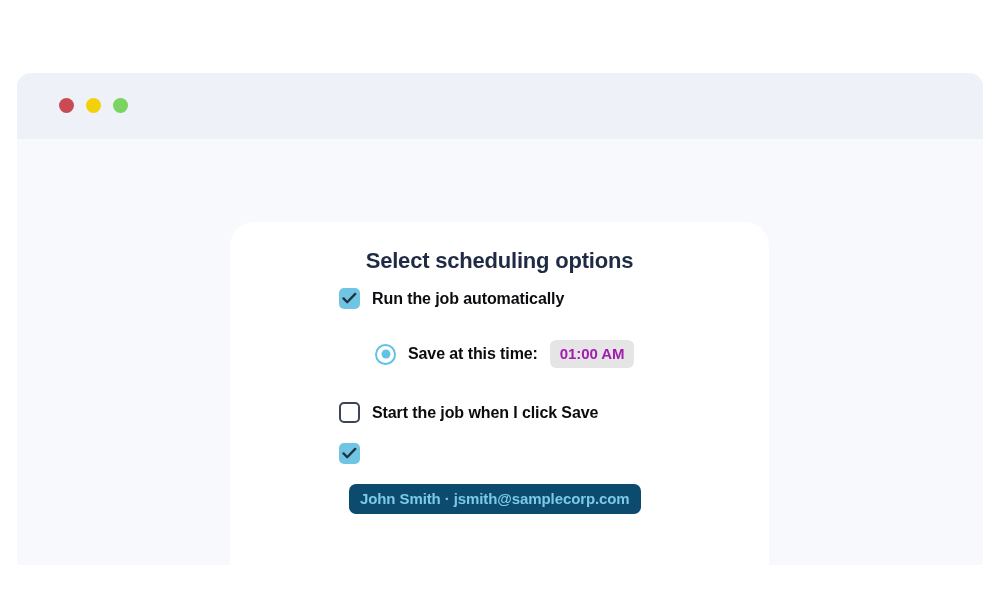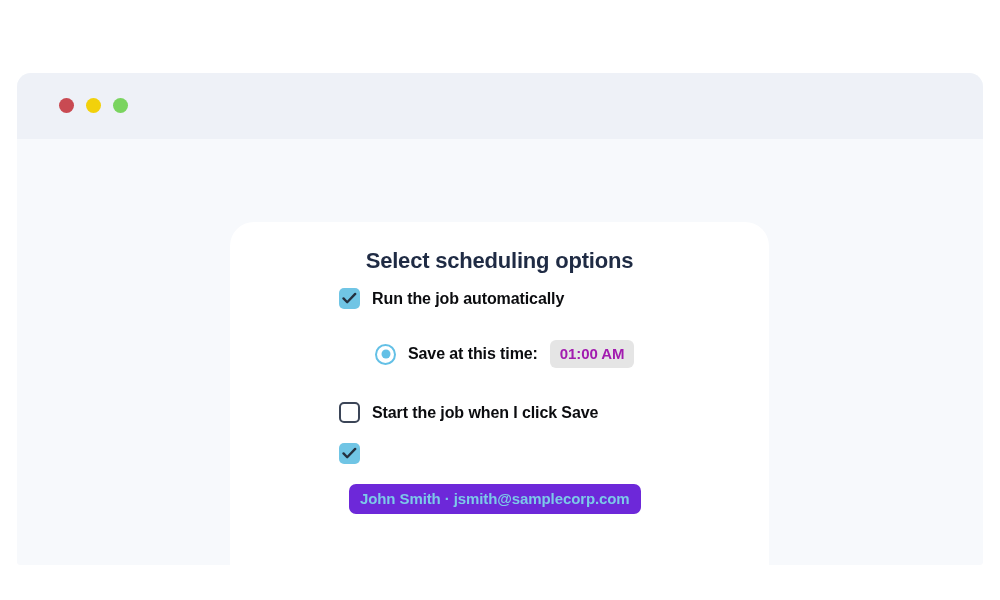--- a/index.html
+++ b/index.html
@@ -160,21 +160,21 @@
     font-weight: bold;
     color: #a21caf;
     white-space: nowrap;
     letter-spacing: -0.1px;
   }
 
   .recipient-chip {
     position: absolute;
     left: 119px;
     top: 262px;
-    background: #6d28d9;
+    background: #0c4a6e;
     border-radius: 7px;
     padding: 6px 11px 7px 11px;
     font-size: 15px;
     font-weight: bold;
     color: #7cc9e8;
     white-space: nowrap;
     letter-spacing: -0.1px;
   }
 </style>
 </head>

